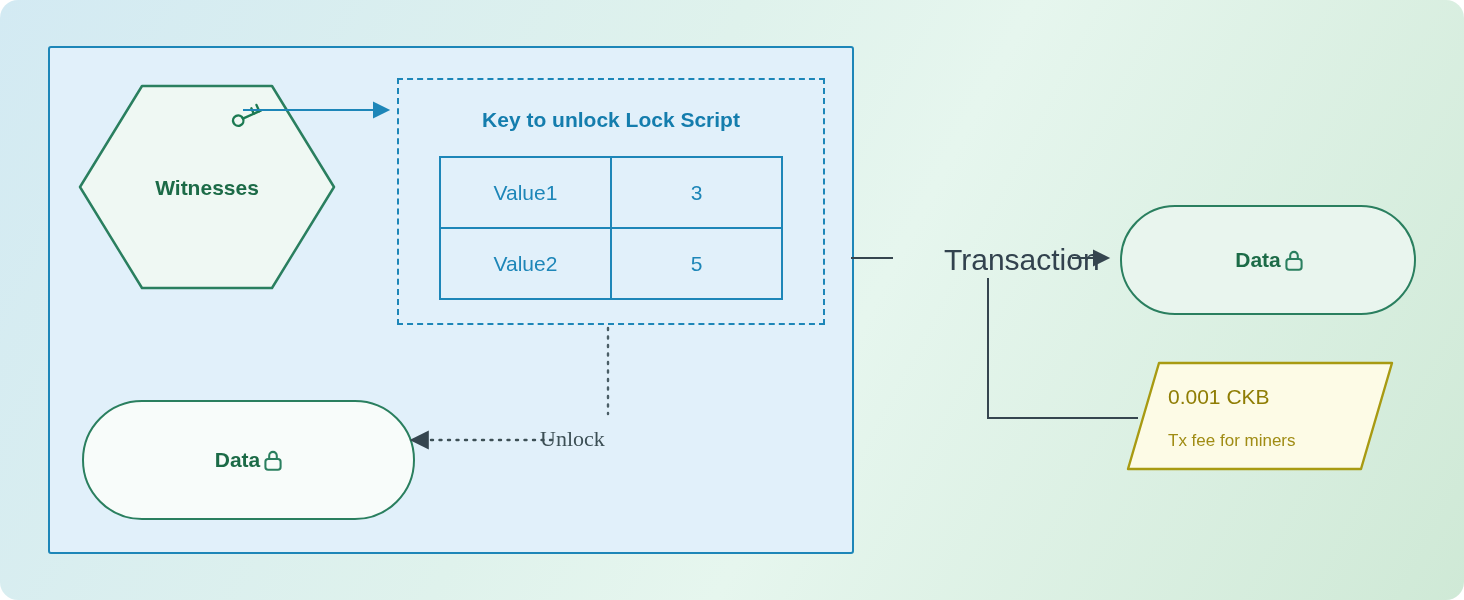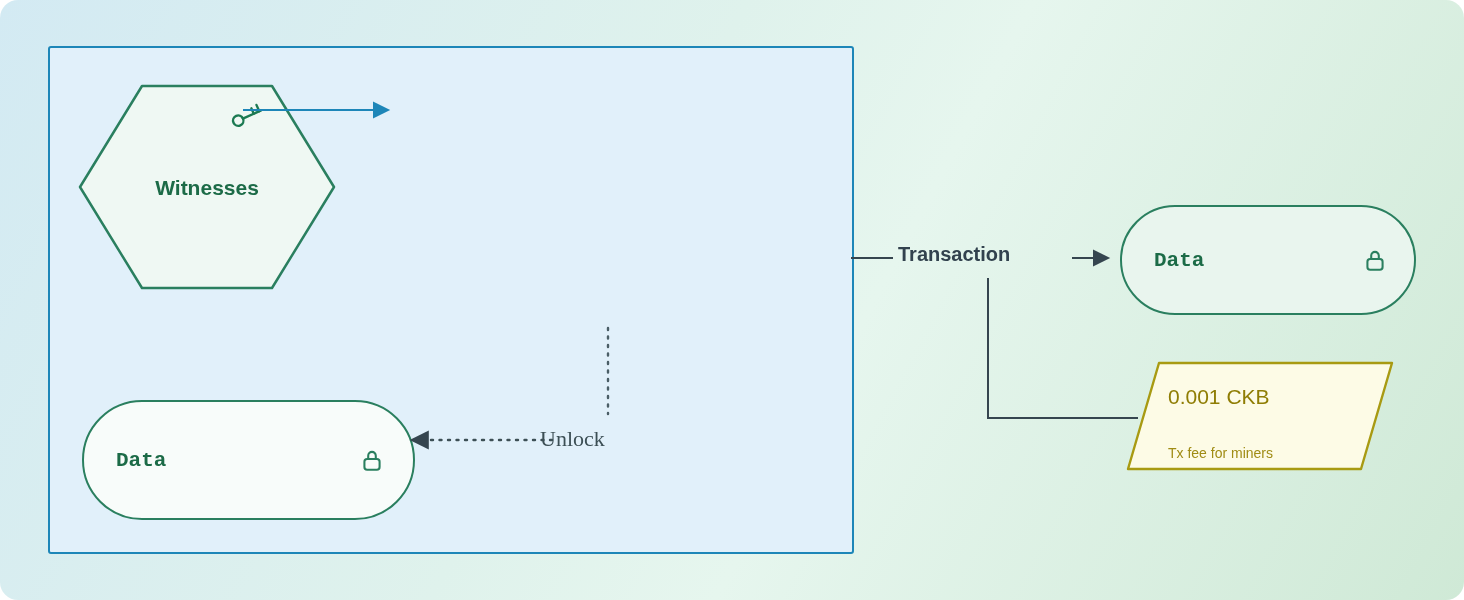--- a/index.html
+++ b/index.html
@@ -45,37 +45,37 @@
 
   
   .unlock-label{
     left:540px;top:426px;width:136px;text-align:left;
     color:#3c4f55;font-size:22px;font-family:Liberation Serif, serif;
   }
 
   
   .pill{
     box-sizing:border-box;border:2px solid #2a7f5f;border-radius:70px;
-    display:flex;flex-direction:column;justify-content:center;font-family:Liberation Mono, monospace;
+    display:flex;flex-direction:row;justify-content:center;
   }
   .pill-row{display:flex;align-items:center;justify-content:space-between;}
   .pill-title{color:#1c6b47;font-weight:700;font-size:21px;}
   .pill-sub{color:#2a7f5f;font-size:18.5px;margin-top:12px;}
   .input-pill{left:82px;top:400px;width:333px;height:120px;background:#f8fcfa;padding:0 28px 0 32px;}
   .output-pill{left:1120px;top:205px;width:296px;height:110px;background:#e9f5ee;padding:0 26px 0 32px;}
 
   
   .tx-label{
-    left:898px;top:243px;color:#32424e;font-size:20px;font-weight:700;
+    left:944px;top:243px;color:#32424e;font-size:30px;font-weight:400;
   }
 
   
   .fee-wrap{left:1126px;top:361px;width:268px;height:110px;}
   .fee-amount{left:1168px;top:385px;color:#8f7d04;font-weight:400;font-size:21px;}
-  .fee-desc{left:1168px;top:445px;color:#a08c14;font-size:14px;}
+  .fee-desc{left:1168px;top:431px;color:#a08c14;font-size:17px;}
 
   .lines{left:0;top:0;width:1464px;height:600px;pointer-events:none;}
   svg{display:block;}
 </style>
 </head>
 <body>
 
 <div class="canvas">
 
   <div class="abs scope-box"></div>
@@ -88,20 +88,35 @@
       <g transform="rotate(-24 22 19)" stroke="#1c7a52" stroke-width="2.4" fill="none" stroke-linecap="round">
         <circle cx="10" cy="22" r="5.2"></circle>
         <line x1="15" y1="22" x2="35" y2="22"></line>
         <line x1="27" y1="22" x2="27" y2="16"></line>
         <line x1="33" y1="22" x2="33" y2="15"></line>
       </g>
     </svg>
     <div class="hex-label">Witnesses</div>
   </div>
 
+  <div class="abs key-panel">
+    <div class="key-title">Key to unlock Lock Script</div>
+    <table class="kv">
+      <tbody>
+        <tr>
+          <td>Value1</td>
+          <td>3</td>
+        </tr>
+        <tr>
+          <td>Value2</td>
+          <td>5</td>
+        </tr>
+      </tbody>
+    </table>
+  </div>
 
   <div class="abs unlock-label">Unlock</div>
 
   <div class="abs pill input-pill">
     <div class="pill-row">
       <span class="pill-title">Data</span>
       <svg width="26" height="26" viewBox="0 0 24 24">
         <g stroke="#2a7f5f" stroke-width="1.9" fill="none">
           <rect x="5" y="11" width="14" height="10" rx="2.5"></rect>
           <path d="M8.5 11 V8 a3.5 3.5 0 0 1 7 0 V11"></path>

